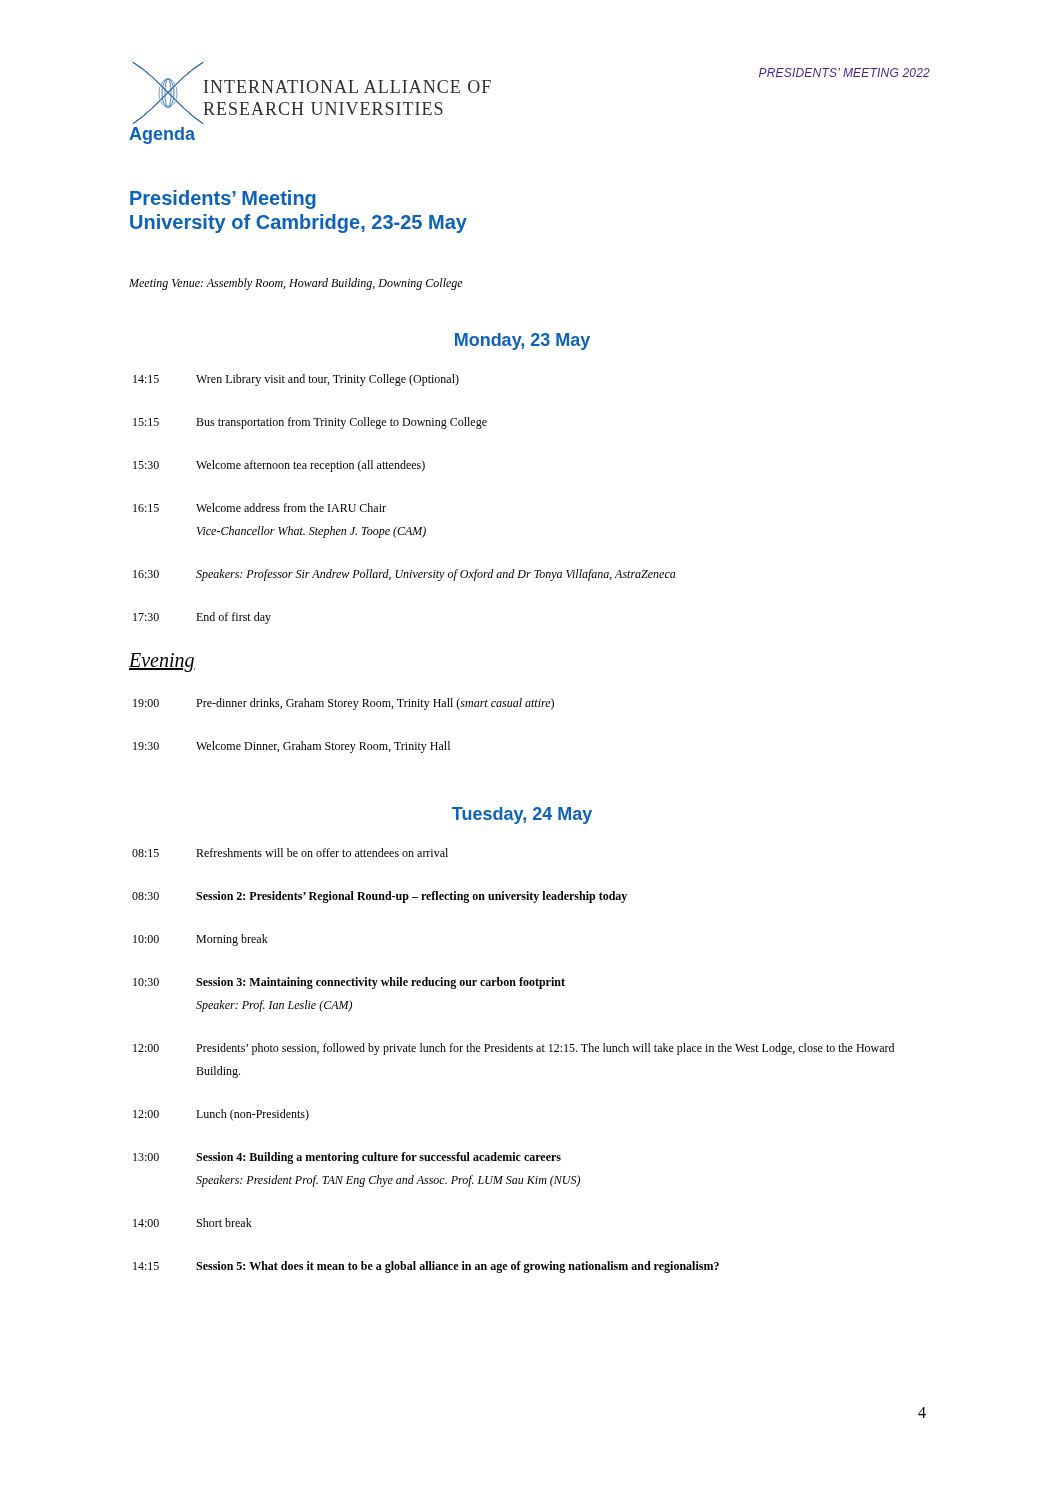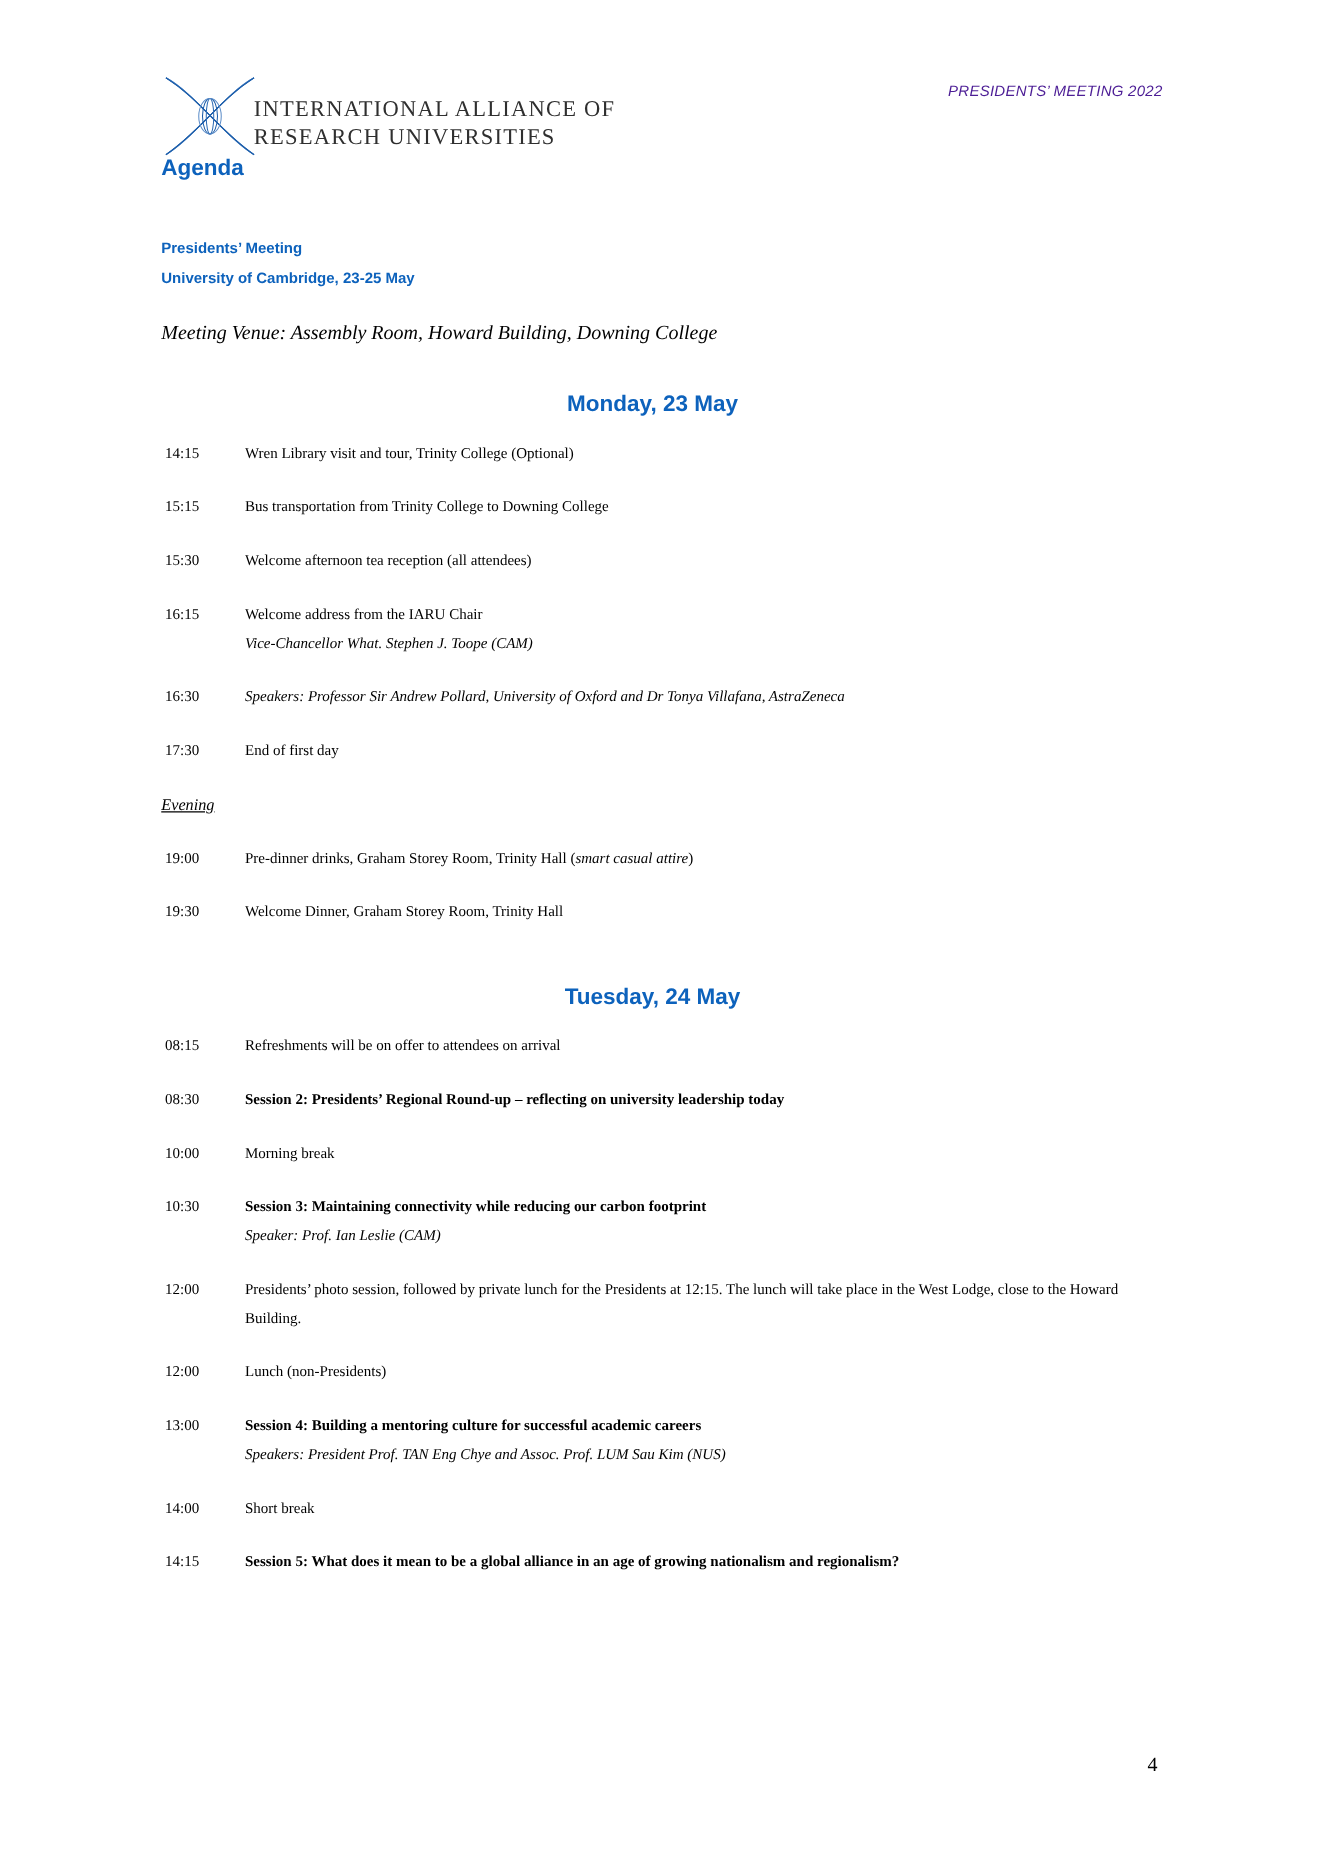--- a/index.html
+++ b/index.html
@@ -30,43 +30,43 @@
   .agenda-title {
     position: absolute; left: 129px; top: 124px;
     font-family: "Liberation Sans", sans-serif;
     font-size: 18px; font-weight: bold; color: #0d62bc;
   }
 
   
   .main { position: absolute; left: 129px; top: 186px; width: 786px; }
   .doc-title {
     font-family: "Liberation Sans", sans-serif;
-    font-size: 12px; font-weight: bold; color: #0d62bc;
+    font-size: 20px; font-weight: bold; color: #0d62bc;
     line-height: 24px;
   }
   .venue {
-    margin-top: 21px;
+    margin-top: 38px;
     font-style: italic;
-    font-size: 16px; line-height: 23px;
+    font-size: 12px; line-height: 23px;
   }
   .day-heading {
     margin-top: 33px;
     font-family: "Liberation Sans", sans-serif;
     font-size: 18px; font-weight: bold; color: #0d62bc;
     line-height: 24px;
     text-align: center;
   }
   .day-heading + .items { margin-top: 16px; }
   .day-block + .day-block { margin-top: 44px; }
   .item { display: flex; margin-bottom: 20px; font-size: 12px; line-height: 23px; justify-content: center; }
   .item-time { width: 64px; flex: 0 0 64px; }
   .item-text { width: 716px; }
   .subheading {
     margin-bottom: 20px;
-    font-size: 13px; line-height: 23px;
+    font-size: 20px; line-height: 23px;
     font-style: italic; text-decoration: underline;
   }
   .b { font-weight: bold; }
   .i { font-style: italic; }
 
   .page-number {
     position: absolute; left: 918px; top: 1404px;
     font-size: 16px;
   }
 </style>

